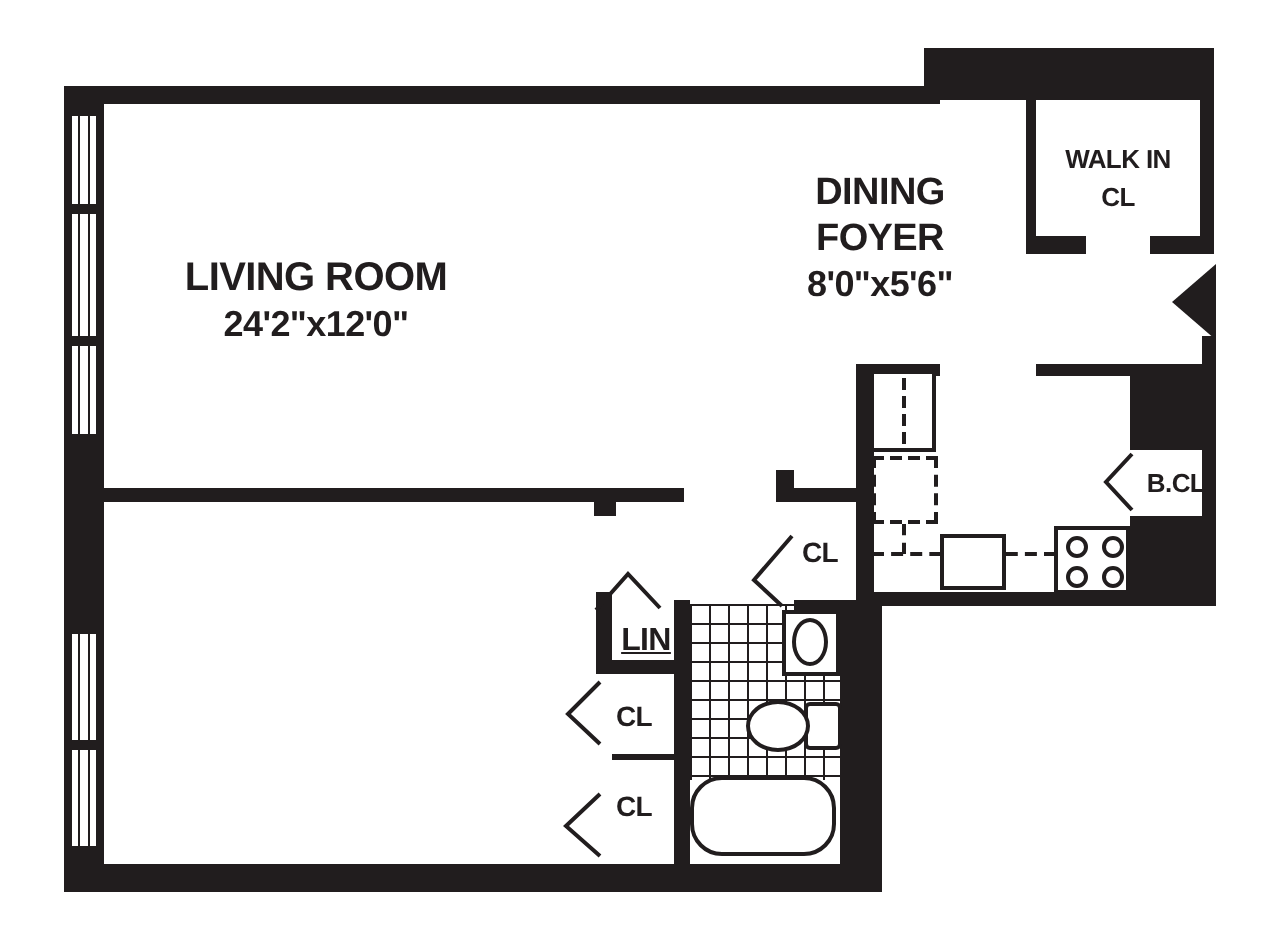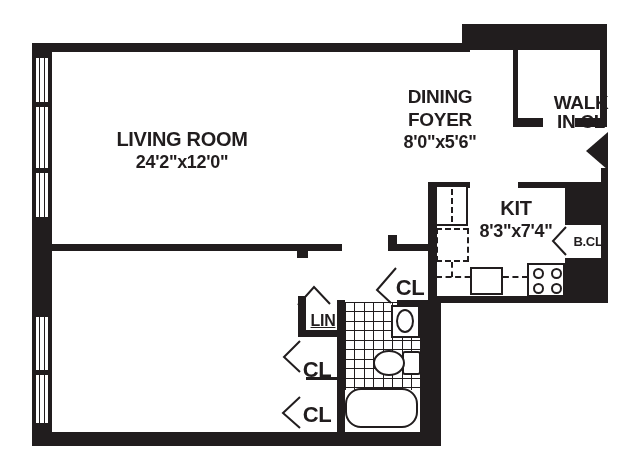--- a/index.html
+++ b/index.html
@@ -5,21 +5,21 @@
   html,body{margin:0;padding:0;background:#fff;}
   #plan{position:relative;width:640px;height:464px;background:#fff;overflow:hidden;
         font-family:"Liberation Sans",sans-serif;color:#211d1e;}
   .w{position:absolute;background:#211d1e;}
   .window{position:absolute;left:36px;width:12px;
      background:linear-gradient(to right,#fff 0 3px,#211d1e 3px 4px,#fff 4px 8px,#211d1e 8px 9px,#fff 9px 12px);}
   .lbl{position:absolute;font-weight:700;text-align:center;line-height:23px;
        letter-spacing:-0.3px;white-space:normal;}
   .room-name{font-size:20px;}
   .room-dims{font-size:18px;}
-  .small-lbl{font-size:22px;line-height:20px;margin-top:12px;}
+  .small-lbl{font-size:14px;line-height:20px;}
   .fix{position:absolute;background:#fff;border:2px solid #211d1e;box-sizing:border-box;}
   .dash{position:absolute;box-sizing:border-box;}
   .burner{position:absolute;width:11px;height:11px;border:2px solid #211d1e;border-radius:50%;box-sizing:border-box;}
   #tiles{position:absolute;left:345px;top:302px;width:75px;height:88px;
      background-image:repeating-linear-gradient(to right,#211d1e 0 1px,transparent 1px 9.5px),
                       repeating-linear-gradient(to bottom,#211d1e 0 1px,transparent 1px 9.5px);}
   #icon-layer{position:absolute;left:0;top:0;width:640px;height:464px;pointer-events:none;}
   #icon-layer polyline{fill:none;stroke:#211d1e;stroke-width:2;}
 </style>
 </head>
@@ -84,36 +84,32 @@
 
   <svg id="icon-layer" viewBox="0 0 640 464">
     <polygon points="586,151 608,132 608,170" fill="#211d1e"></polygon>
     <polyline points="566,227 553,241 566,255"></polyline>
     <polyline points="396,268 377,290 391,303"></polyline>
     <polyline points="298,305 314,287 330,304"></polyline>
     <polyline points="300,341 284,357 300,372"></polyline>
     <polyline points="300,397 283,413 300,428"></polyline>
   </svg>
 
-  <div class="lbl" style="left:82px;top:128px;width:200px;">
+  <div class="lbl" style="left:58px;top:128px;width:200px;">
     <div class="room-name">LIVING ROOM</div>
     <div class="room-dims">24'2"x12'0"</div>
   </div>
 
   <div class="lbl" style="left:384px;top:85px;width:112px;">
     <div class="room-name" style="font-size:19px;">DINING FOYER</div>
     <div class="room-dims">8'0"x5'6"</div>
   </div>
 
-  <div class="lbl" style="left:549px;top:70px;width:64px;font-size:19px;line-height:19px;margin-top:23px;"><span>WALK IN CL</span></div>
+  <div class="lbl" style="left:527px;top:70px;width:64px;font-size:13px;line-height:19px;"><span>WALK IN CL</span></div>
 
-  <div class="lbl" style="left:456px;top:197px;width:120px;">
-    <div class="room-name">KIT</div>
-    <div class="room-dims">8'3"x7'4"</div>
-  </div>
 
   <div class="lbl" style="left:568px;top:234px;width:40px;font-size:13px;line-height:16px;"><span>B.CL</span></div>
 
   <div class="lbl small-lbl" style="left:393px;top:266px;width:34px;"><span>CL</span></div>
 
   <div class="lbl" style="left:305px;top:312px;width:36px;font-size:16px;line-height:18px;text-decoration:underline;"><span>LIN</span></div>
 
   <div class="lbl small-lbl" style="left:300px;top:348px;width:34px;"><span>CL</span></div>
 
   <div class="lbl small-lbl" style="left:300px;top:393px;width:34px;"><span>CL</span></div>

